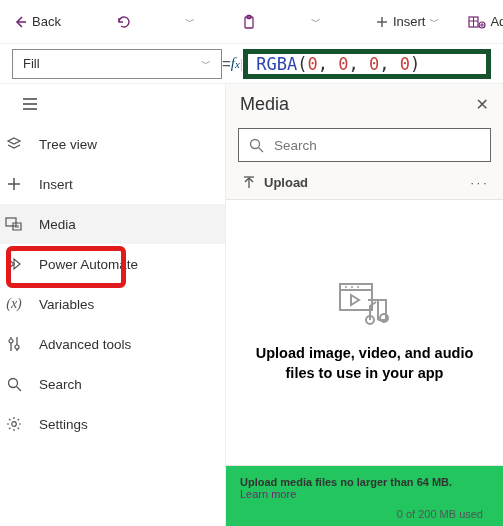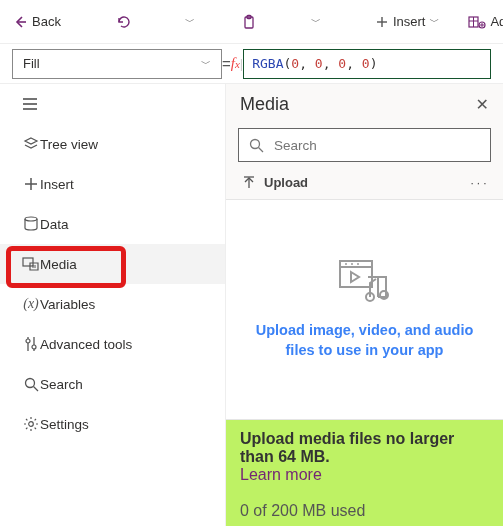--- a/index.html
+++ b/index.html
@@ -51,30 +51,30 @@
     width: 210px;
     height: 30px;
     border: 1px solid #888;
     display: flex;
     align-items: center;
     justify-content: space-between;
     padding: 0 10px;
     font-size: 13px;
   }
   .eq { color: #555; font-size: 15px;}
-  .fx { font-style: italic; font-family: Georgia, serif; font-size: 15px; color:#ef4444;}
+  .fx { font-style: italic; font-family: Georgia, serif; font-size: 15px; color:#0c4a6e;}
   .formula {
     flex: 1;
     height: 30px;
-    border: 1px solid #14532d;
+    border: 5px solid #14532d;
     display: flex;
     align-items: center;
     padding: 0 8px;
     font-family: Consolas, monospace;
-    font-size: 13px;
+    font-size: 17px;
     overflow:hidden;
   }
   .tok-fn { color: #2b46b1; }
   .tok-num { color: #c4403a; }
   .lower {
     display: flex;
     height: calc(100% - 84px);
   }
   .lnav {
     width: 226px;
@@ -83,22 +83,22 @@
   .lnav .hamburger {
     height: 40px;
     display:flex;
     align-items:center;
     padding-left:22px;
   }
   .lnav .nav-item {
     height: 40px;
     display: flex;
     align-items: center;
-    gap: 0;
-    padding-left: 22px;
+    gap: 16px;
+    padding-left: 5px;
     cursor: pointer;
     font-size: 13.5px;
     color:#323130;
   }
   .lnav .nav-item.selected {
     background: #f3f3f3;
   }
   .lnav .nav-icon {
     width: 18px;
     display:inline-flex;
@@ -158,34 +158,34 @@
   }
   .uploadrow .left { display:flex; align-items:center; gap:8px; cursor:pointer;font-weight:bold;}
   .empty {
     flex: 1;
     display:flex;
     flex-direction:column;
     align-items:center;
     justify-content:center;
     padding: 0 20px;
     text-align:center;
-    color:#3b82f6;
+    color:#000000;
     background:#fff;
   }
   .empty .big-icon { color:#8f8f8f; margin-bottom:18px;}
   .empty .msg { font-size:14.5px; font-weight:600; line-height:1.35;}
   .footer {
     border-top:1px solid #e5e5e5;
     padding: 10px 20px 6px 14px;
-    font-size:16px;
-    background:#bef264;
+    font-size:11px;
+    background:#22c55e;
   }
   .footer .line1 { color:#333; font-weight:600;}
   .footer .learn { color:#742774; cursor:pointer;}
-  .footer .usage { text-align:left; color:#555; margin-top:18px;}
+  .footer .usage { text-align:right; color:#555; margin-top:8px;}
   svg { display:block; }
 </style>
 </head>
 <body>
 
 <div class="toolbar">
   <div class="tb-btn">
     <span>
       <svg width="16" height="16" viewBox="0 0 16 16">
           <path d="M10 3 L5 8 L10 13" fill="none" stroke="#742774" stroke-width="1.6"></path>
@@ -297,38 +297,37 @@
     </div>
     <div class="nav-item">
       <span class="nav-icon">
           <svg width="14" height="14" viewBox="0 0 14 14">
             <line x1="7" y1="1" x2="7" y2="13" stroke="#555" stroke-width="1.5"></line>
             <line x1="1" y1="7" x2="13" y2="7" stroke="#555" stroke-width="1.5"></line>
           </svg>
         </span>
       <span>Insert</span>
     </div>
-    <div class="nav-item">
-      <span class="nav-icon">
-          <svg width="14" height="16" viewBox="0 0 14 16">
-            <ellipse cx="7" cy="3" rx="6" ry="2" fill="none" stroke="#555" stroke-width="1.2"></ellipse>
-            <path d="M1 3v9c0 1.1 2.7 2 6 2s6-.9 6-2V3" fill="none" stroke="#555" stroke-width="1.2"></path>
-          </svg>
-        </span>
-      <span>Data</span>
-    </div>
     <div class="nav-item selected">
       <span class="nav-icon">
           <svg width="18" height="14" viewBox="0 0 18 14">
             <rect x="1" y="1" width="10" height="8" fill="none" stroke="#555" stroke-width="1.2"></rect>
             <path d="M8 6h8v7H8z" fill="none" stroke="#555" stroke-width="1.2"></path>
             <path d="M11 8l0 3M13 8l0 3" stroke="#555"></path>
           </svg>
         </span>
       <span>Media</span>
+    </div>
+    <div class="nav-item">
+      <span class="nav-icon">
+          <svg width="16" height="14" viewBox="0 0 16 14">
+            <path d="M2 2l6 5-6 5zM8 2l6 5-6 5z" fill="none" stroke="#555" stroke-width="1.2"></path>
+          </svg>
+        </span>
+      <span>Power Automate</span>
     </div>
     <div class="nav-item">
       <span class="nav-icon" style="font-style:italic;font-family:Georgia;color:#555;font-size:14px">(x)</span>
       <span>Variables</span>
     </div>
     <div class="nav-item">
       <span class="nav-icon">
           <svg width="14" height="16" viewBox="0 0 14 16">
             <line x1="4" y1="1" x2="4" y2="15" stroke="#555" stroke-width="1.3"></line>
             <line x1="10" y1="1" x2="10" y2="15" stroke="#555" stroke-width="1.3"></line>

